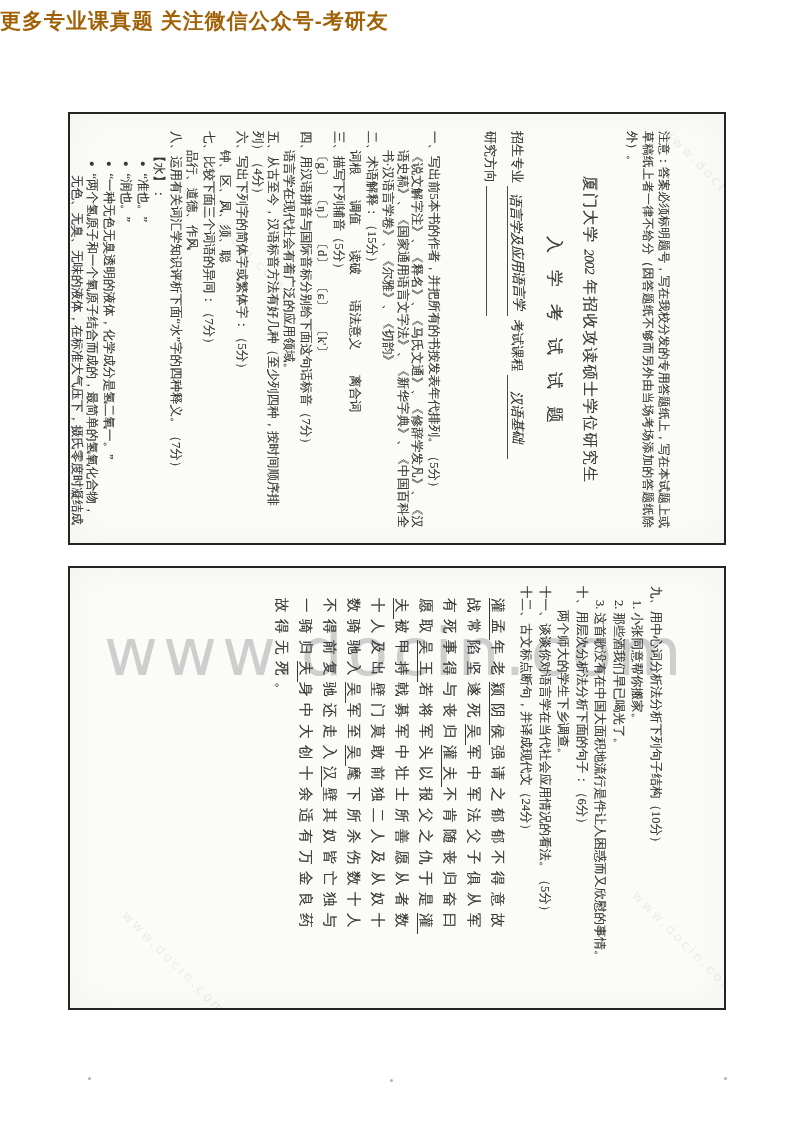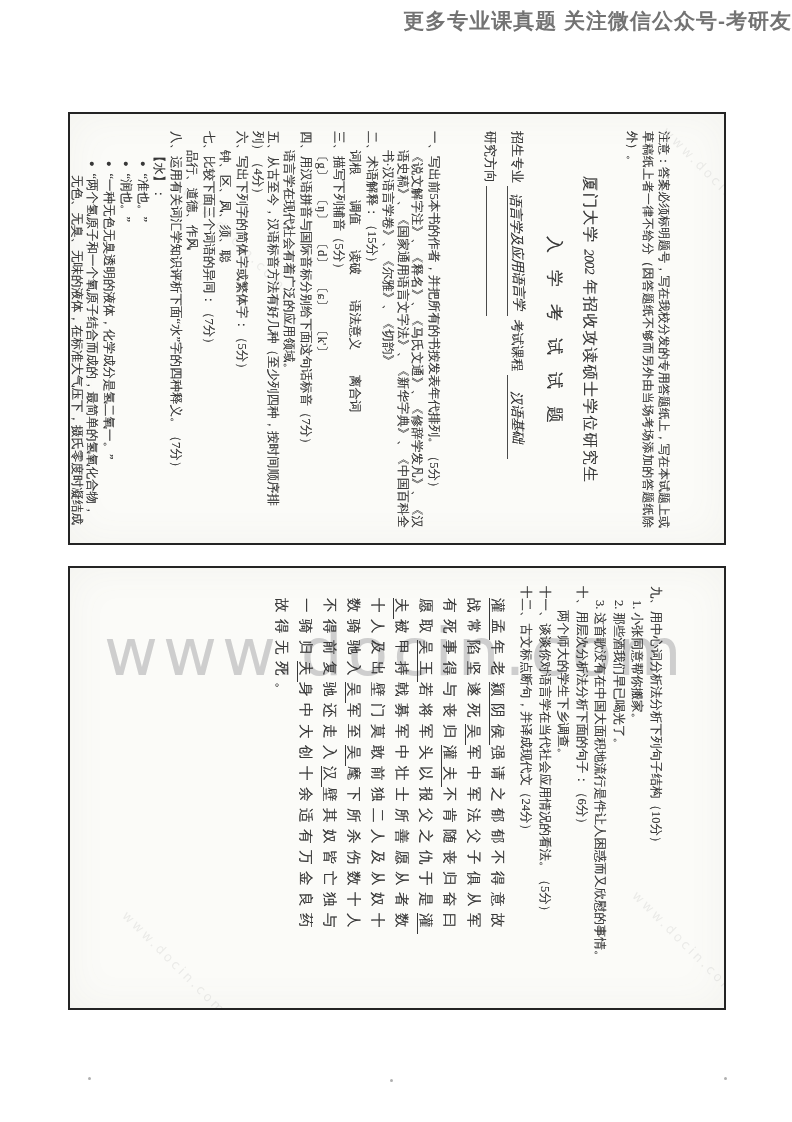--- a/index.html
+++ b/index.html
@@ -2,23 +2,23 @@
 <html><head>
 <meta charset="utf-8">
 <style>
   html,body{margin:0;padding:0;}
   body{
     width:792px;height:1122px;position:relative;background:#ffffff;
     font-family:"Liberation Serif","DejaVu Serif",serif;
     overflow:hidden;
   }
   .promo{
-    position:absolute;top:7px;left:0;width:100%;text-align:right;
+    position:absolute;top:7px;left:0;width:100%;text-align:left;
     font-family:"Liberation Sans","DejaVu Sans",sans-serif;
-    font-weight:bold;font-size:21px;color:#737373;letter-spacing:1px;
+    font-weight:bold;font-size:21px;color:#a16207;letter-spacing:1px;
   }
   .scan-page{
     position:absolute;left:68px;width:654px;
     border:2px solid #242424;background:#fbfbf8;overflow:hidden;
     box-shadow:inset 0 0 40px rgba(120,120,110,0.06);
   }
   #page1{top:112px;height:429px;}
   #page2{top:566px;height:440px;}
   .rotated{
     position:absolute;top:0;left:0;transform-origin:0 0;

